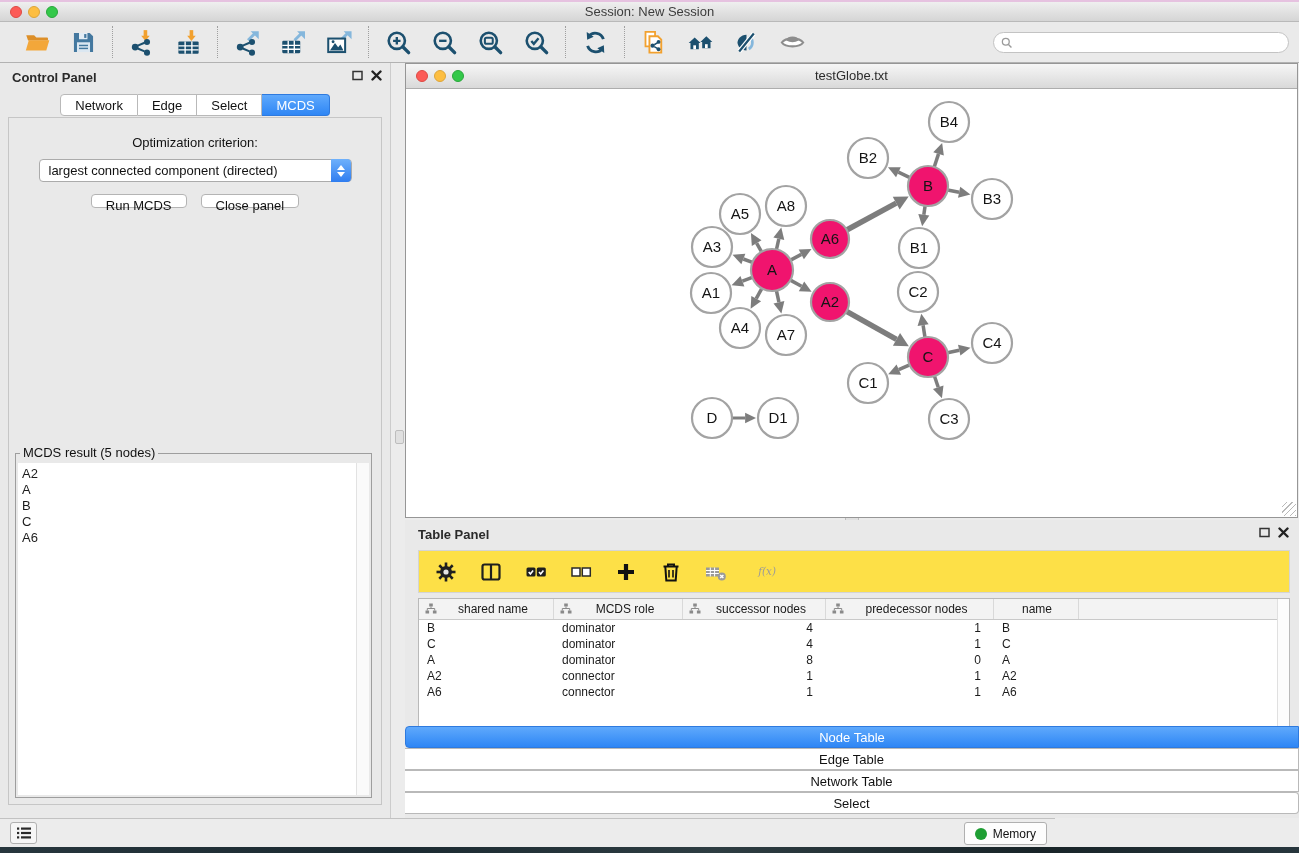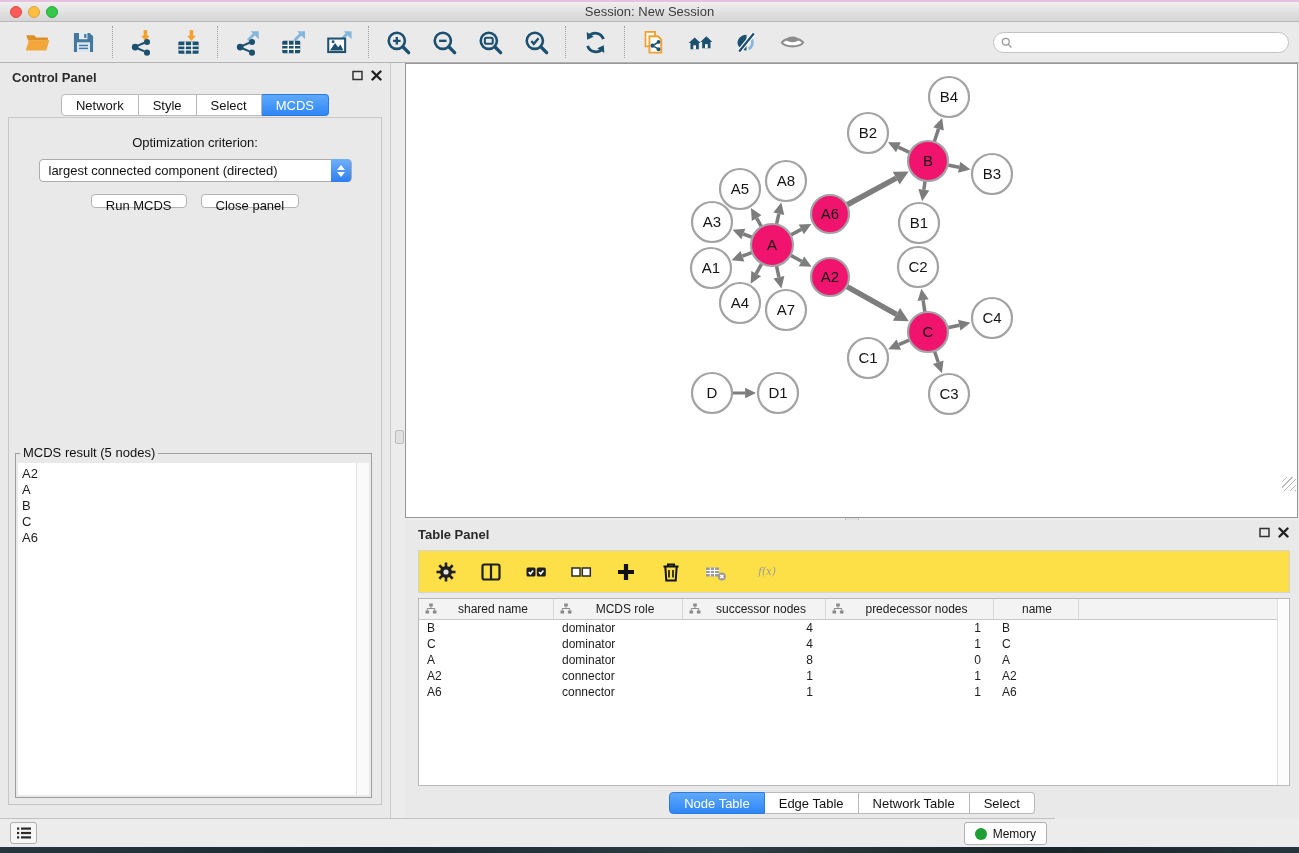--- a/index.html
+++ b/index.html
@@ -131,21 +131,21 @@
     padding:0 4px 0 6px; color:#1a1a1a;
   }
   .th .lbl { flex:1; text-align:center; }
   .th svg { width:12px; height:12px; }
   .trow { display:flex; height:16px; line-height:16px; }
   .td { padding:0 8px; white-space:nowrap; }
   .num { text-align:right; padding-right:13px; }
   .c1 { width:135px; } .c2 { width:129px; } .c3 { width:143px; }
   .c4 { width:168px; } .c5 { width:85px; }
   .tbl-scroll { position:absolute; right:0; top:0; bottom:0; width:12px; background:#fcfcfc; border-left:1px solid #e0e0e0; }
-  .tp-tabs { position:absolute; left:0; right:0; bottom:4px; display:flex; justify-content:center; }
+  .tp-tabs { position:absolute; left:0; right:0; bottom:4px; display:flex; justify-content:center;flex-direction:column; }
   
   .statusbar {
     position:absolute; left:0; top:818px; width:1055px; height:29px;
     background:#ececec; border-top:1px solid #c2c2c2;
   }
   .sb-left-btn {
     position:absolute; left:10px; top:3px; width:27px; height:22px;
     background:#f6f6f6; border:1px solid #b0b0b0; border-radius:3px;
     display:flex; align-items:center; justify-content:center;
   }
@@ -337,21 +337,21 @@
         <svg width="11" height="11" viewBox="0 0 11 11">
           <rect x="1" y="1.5" width="9" height="8" fill="none" stroke="#333" stroke-width="1.5"></rect>
         </svg>
         <svg width="11" height="11" viewBox="0 0 11 11">
           <path d="M1.5 1.5l8 8M9.5 1.5l-8 8" stroke="#222" stroke-width="2.4" stroke-linecap="round"></path>
         </svg>
       </span>
     </div>
     <div class="seg">
       <button class="seg-btn">Network</button>
-      <button class="seg-btn">Style</button>
+      <button class="seg-btn">Edge</button>
       <button class="seg-btn">Select</button>
       <button class="seg-btn sel">MCDS</button>
     </div>
     <div class="cp-box">
       <div class="opt-label">Optimization criterion:</div>
       <div class="dropdown">
         <span>largest connected component (directed)</span>
         <span class="dd-spin">
             <i class="up"></i>
             <i class="dn"></i>
@@ -372,20 +372,28 @@
           <div class="result-scroll"></div>
         </div>
       </div>
     </div>
   </div>
 
   <div class="split-handle" style="left:395px; top:430px; width:9px; height:14px;"></div>
   <div class="split-handle" style="left:845px; top:514px; width:14px; height:8px;"></div>
 
   <div class="net-window">
+    <div class="nw-titlebar">
+      <div class="lights">
+        <span class="light red"></span>
+        <span class="light yellow"></span>
+        <span class="light green"></span>
+      </div>
+      <span>testGlobe.txt</span>
+    </div>
     <div class="nw-canvas">
       <svg id="net-svg" width="891" height="428" viewBox="0 0 891 428">
           <line x1="355.5810822945065" y1="162.76689401538636" x2="350.64546138187177" y2="154.12955741827562" stroke="#7d7d7d" stroke-width="3.5"></line>
           <polygon points="344.91505664385033,144.1013491267381 355.4859168992156,151.36358283693627 345.8050058645279,156.89553199961497" fill="#7d7d7d"></polygon>
           <line x1="370.4876344549141" y1="160.4850996346785" x2="372.83046971607774" y2="149.7749955836446" stroke="#7d7d7d" stroke-width="3.5"></line>
           <polygon points="375.2986686662805,138.49180038271777 378.2766873130619,150.96635568298487 367.38425211909356,148.58363548430432" fill="#7d7d7d"></polygon>
           <line x1="346.39133153665693" y1="173.4833437557185" x2="337.32718223548375" y2="170.00875319026878" stroke="#7d7d7d" stroke-width="3.5"></line>
           <polygon points="326.5424145806451,165.87459225591394 339.3226755003347,164.80311858630984 335.3316889706328,175.21438779422772" fill="#7d7d7d"></polygon>
           <line x1="346.35035698573034" y1="188.4088817922656" x2="336.3926439585117" y2="192.16342932711854" stroke="#7d7d7d" stroke-width="3.5"></line>
           <polygon points="325.5853403006634,196.23831431286462 334.42576224461266,186.94691695547314 338.35952567241077,197.37994169876393" fill="#7d7d7d"></polygon>

